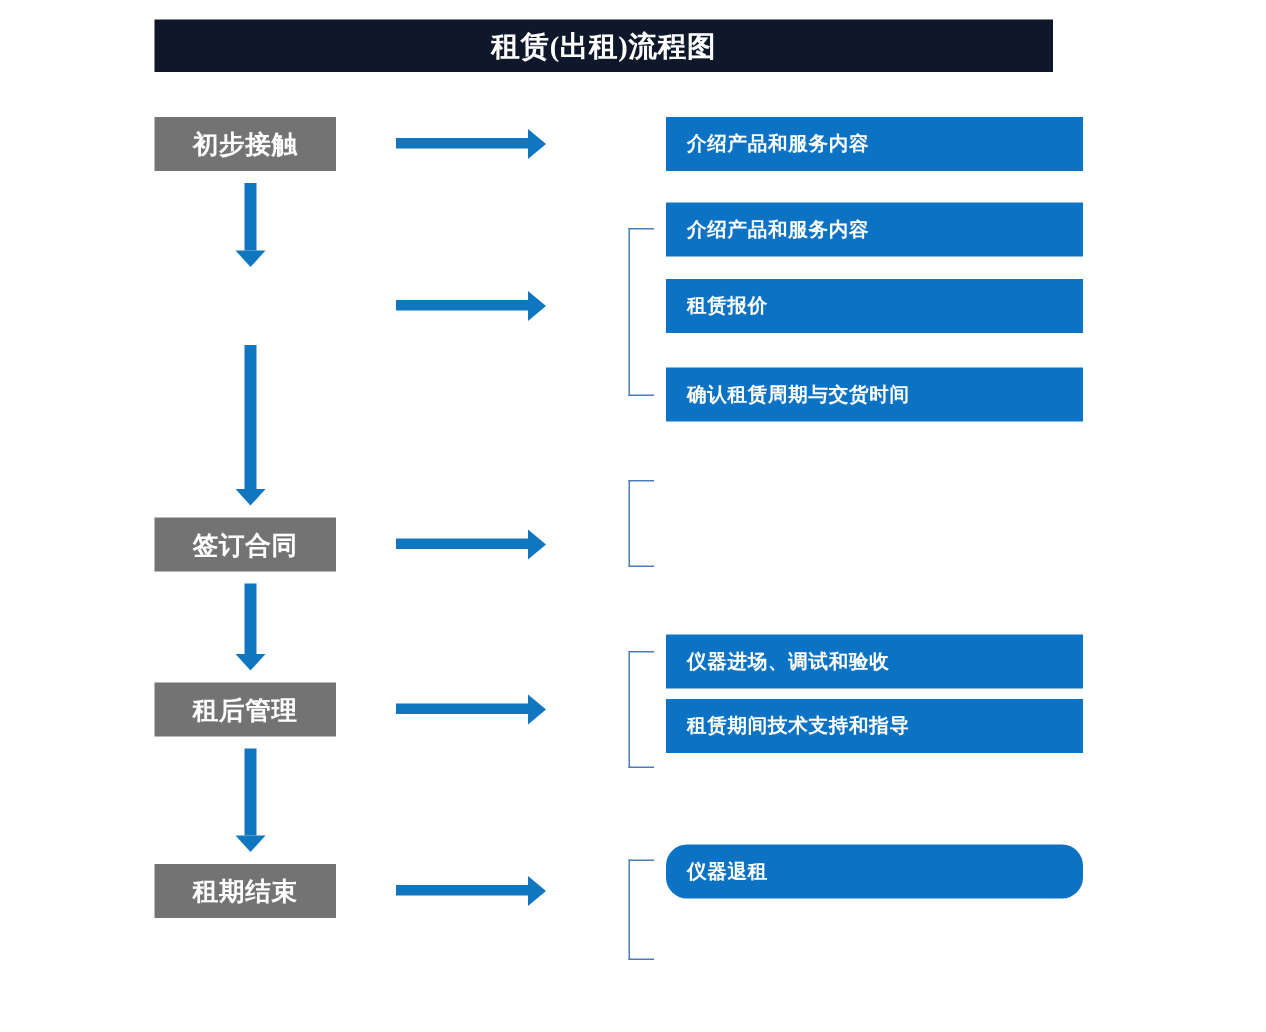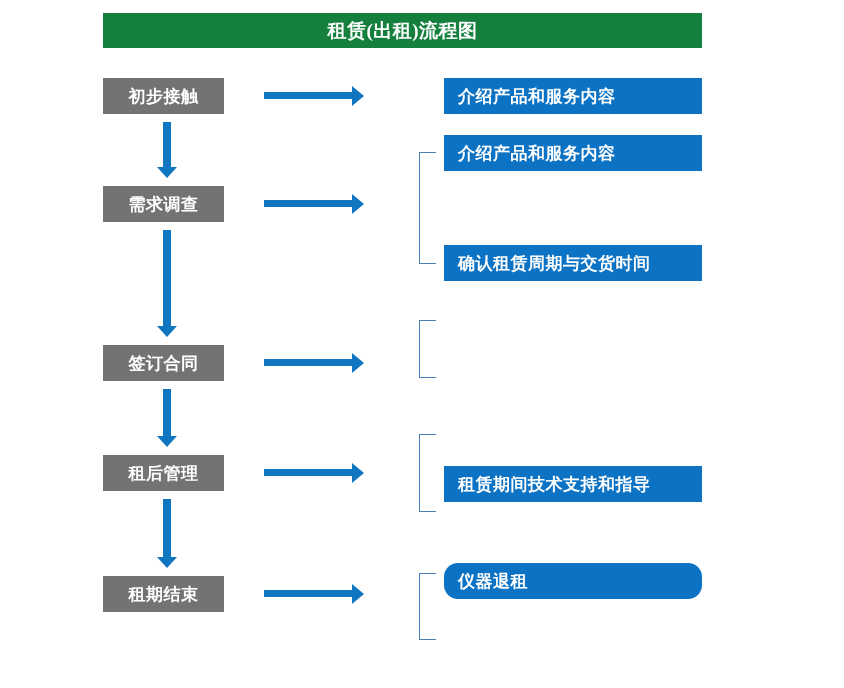--- a/index.html
+++ b/index.html
@@ -18,21 +18,21 @@
     overflow: hidden;
   }
 
   
   .title-bar {
     position: absolute;
     left: 103px;
     top: 13px;
     width: 599px;
     height: 35px;
-    background: #15803d;
+    background: #0f172a;
     color: #ffffff;
     display: flex;
     align-items: center;
     justify-content: center;
     font-size: 19px;
     font-weight: bold;
     letter-spacing: 0.5px;
   }
 
   
@@ -48,27 +48,27 @@
     justify-content: center;
     font-size: 17px;
     font-weight: bold;
     letter-spacing: 0.5px;
   }
 
   
   .detail-box {
     position: absolute;
     left: 444px;
-    width: 258px;
+    width: 278px;
     height: 36px;
     background: #0b72c4;
     color: #ffffff;
     display: flex;
     align-items: center;
-    font-size: 17px;
+    font-size: 13px;
     font-weight: bold;
     padding-left: 14px;
     box-sizing: border-box;
     letter-spacing: 0.5px;
   }
 
   
   .v-arrow {
     position: absolute;
     left: 157px;
@@ -129,21 +129,20 @@
   }
 </style>
 </head>
 <body>
 
 <div id="canvas">
 
   <div class="title-bar">租赁(出租)流程图</div>
 
   <div class="stage-box" style="top:78px;">初步接触</div>
-  <div class="stage-box" style="top:186px;">需求调查</div>
   <div class="stage-box" style="top:345px;">签订合同</div>
   <div class="stage-box" style="top:455px;">租后管理</div>
   <div class="stage-box" style="top:576px;">租期结束</div>
 
   <div class="v-arrow" style="top:122px; height:56px;">
     <div class="shaft" style="height:45px;"></div>
     <div class="head" style="top:45px;"></div>
   </div>
   <div class="v-arrow" style="top:230px; height:107px;">
     <div class="shaft" style="height:96px;"></div>
@@ -179,17 +178,19 @@
       <div class="head"></div>
   </div>
 
   <div class="bracket" style="top:152px; height:112px;"></div>
   <div class="bracket" style="top:320px; height:58px;"></div>
   <div class="bracket" style="top:434px; height:78px;"></div>
   <div class="bracket" style="top:573px; height:67px;"></div>
 
   <div class="detail-box" style="top:78px;">介绍产品和服务内容</div>
   <div class="detail-box" style="top:135px;">介绍产品和服务内容</div>
+  <div class="detail-box" style="top:186px;">租赁报价</div>
   <div class="detail-box" style="top:245px;">确认租赁周期与交货时间</div>
+  <div class="detail-box" style="top:423px;">仪器进场、调试和验收</div>
   <div class="detail-box" style="top:466px;">租赁期间技术支持和指导</div>
   <div class="detail-box" style="top:563px;border-radius:14px;">仪器退租</div>
 
 </div>
 
 </body></html>

